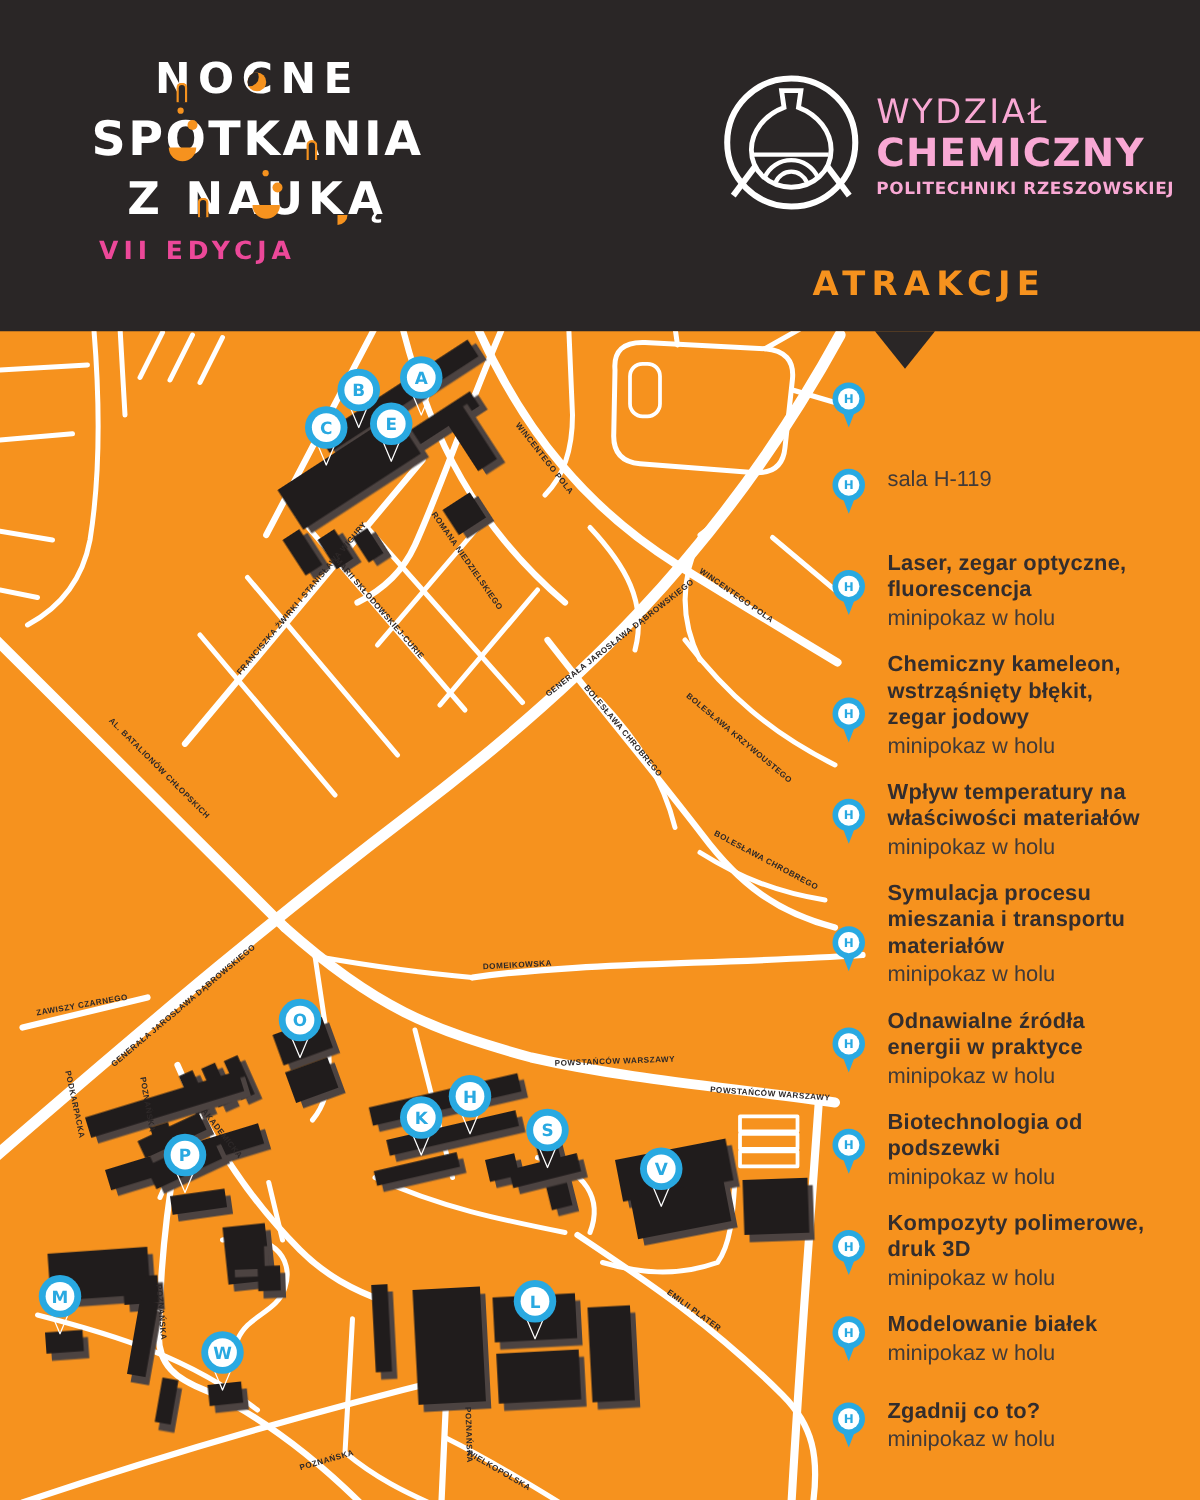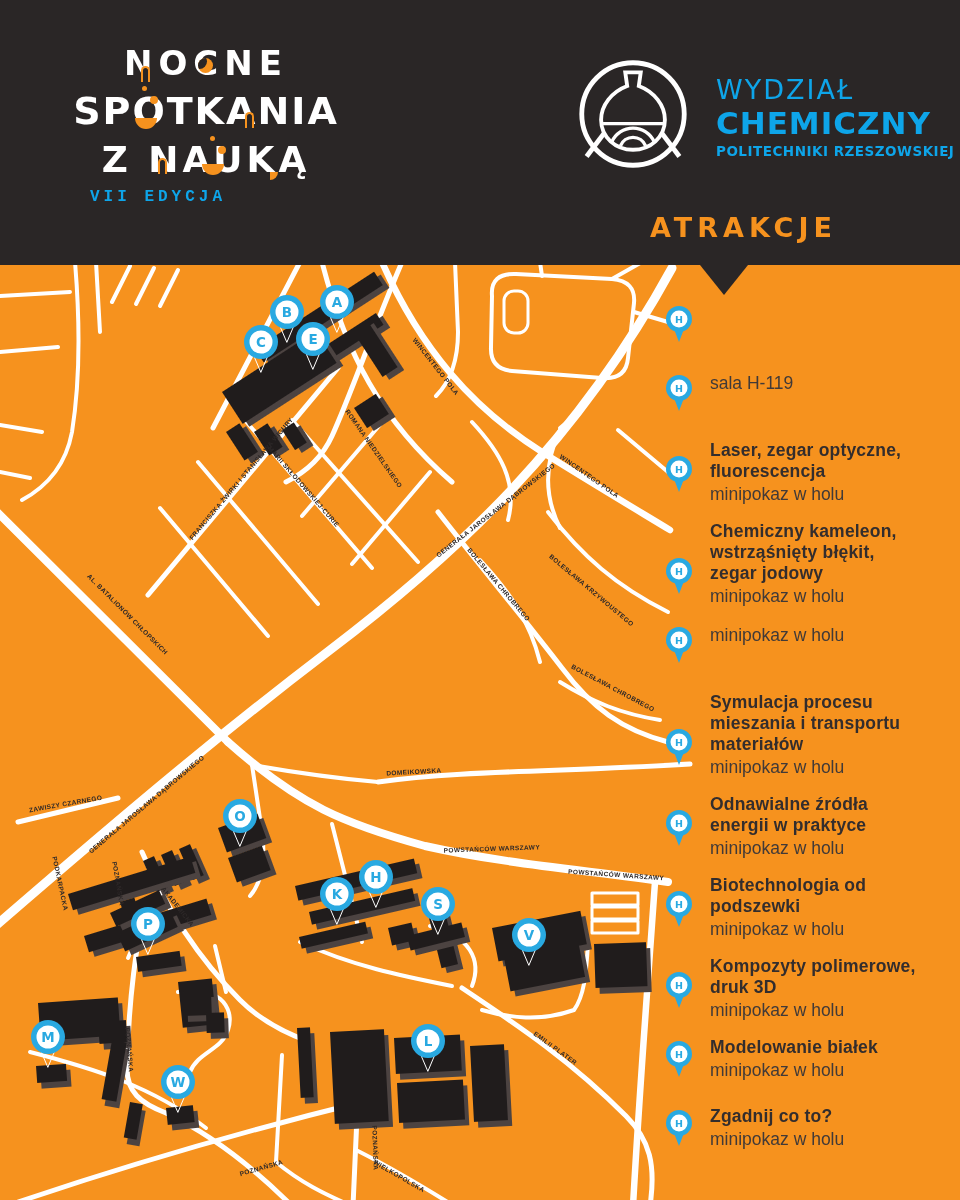--- a/index.html
+++ b/index.html
@@ -5,39 +5,39 @@
   html,body{margin:0;padding:0;}
   body{width:960px;height:1200px;position:relative;overflow:hidden;
        background:#F6921E;font-family:"DejaVu Sans",sans-serif;}
   
   .header{position:absolute;left:0;top:0;width:960px;height:265px;background:#2A2626;}
   .logo-block{position:absolute;left:70px;top:46px;width:272px;text-align:center;color:#FFFFFF;}
   .logo-line{font-weight:bold;line-height:1.0;position:relative;}
   .logo-line.l1{font-size:34px;letter-spacing:6px;margin-bottom:12px;}
   .logo-line.l2{font-size:38px;letter-spacing:2px;margin-bottom:12px;}
   .logo-line.l3{font-size:36px;letter-spacing:4px;margin-bottom:10px;}
-  .edition{color:#0ea5e9;font-size:16px;font-weight:bold;letter-spacing:4px;
-           transform:translateX(-48px);font-family:Liberation Mono, monospace;}
+  .edition{color:#ec4899;font-size:20px;font-weight:bold;letter-spacing:4px;
+           transform:translateX(-48px);}
   
   .accent{position:absolute;pointer-events:none;}
   .moon{width:15px;height:15px;border-radius:50%;background:#F6921E;left:128px;top:12px;overflow:hidden;}
   .moon::after{content:"";position:absolute;width:15px;height:15px;border-radius:50%;
                background:#2A2626;left:-6px;top:-4px;}
   .liquid{width:22px;height:11px;background:#F6921E;border-radius:0 0 11px 11px;}
   .liq-o{left:65px;top:72px;} .liq-u{left:132px;top:118px;}
   .bubble{border-radius:50%;background:#F6921E;}
   .b1{width:5px;height:5px;left:72px;top:40px;} .b2{width:8px;height:8px;left:80px;top:50px;}
   .b3{width:5px;height:5px;left:140px;top:90px;} .b4{width:8px;height:8px;left:148px;top:100px;}
   .door{width:9px;height:16px;background:#2A2626;border:2px solid #F6921E;
         border-bottom:none;border-radius:6px 6px 0 0;box-sizing:border-box;}
   .d1{left:71px;top:20px;} .d2{left:175px;top:66px;} .d3{left:88px;top:112px;}
   .a-tail{width:8px;height:8px;background:#F6921E;border-radius:0 0 8px 0;left:200px;top:126px;}
   
   .faculty-logo{position:absolute;left:575px;top:56px;}
-  .faculty-text{position:absolute;left:716px;top:76px;color:#0ea5e9;line-height:1.0;}
+  .faculty-text{position:absolute;left:701px;top:76px;color:#f9a8d4;line-height:1.0;}
   .fac1{font-size:27px;font-weight:normal;letter-spacing:2px;margin-bottom:5px;}
   .fac2{font-size:31px;font-weight:bold;letter-spacing:1px;margin-bottom:6px;}
   .fac3{font-size:13.5px;font-weight:bold;letter-spacing:0.5px;}
   .attractions-heading{position:absolute;left:650px;top:212px;color:#F6921E;
         font-size:27px;font-weight:bold;letter-spacing:5px;}
   .pointer{position:absolute;left:700px;top:265px;width:0;height:0;
         border-left:24px solid transparent;border-right:24px solid transparent;
         border-top:30px solid #2A2626;}
   
   .map-svg{position:absolute;left:0;top:265px;}
@@ -377,20 +377,22 @@
   <div class="attraction">
     <div class="pin-col">
       <svg width="34" height="44" viewBox="-17 -17 34 44">
         <path d="M -5,10 L 5,10 L 0,23 Z" fill="#29A9E1"></path>
         <circle r="13" fill="#29A9E1"></circle>
         <circle r="8.5" fill="#FFFFFF"></circle>
         <text class="pin-letter tpl-pin-letter" y="3.5" font-size="9.5">H</text>
       </svg>
     </div>
     <div class="attraction-text">
+      <div class="attraction-title">Wpływ temperatury na
+właściwości materiałów</div>
       <div class="attraction-sub">minipokaz w holu</div>
     </div>
   </div>
 
   <div class="attraction">
     <div class="pin-col">
       <svg width="34" height="44" viewBox="-17 -17 34 44">
         <path d="M -5,10 L 5,10 L 0,23 Z" fill="#29A9E1"></path>
         <circle r="13" fill="#29A9E1"></circle>
         <circle r="8.5" fill="#FFFFFF"></circle>

